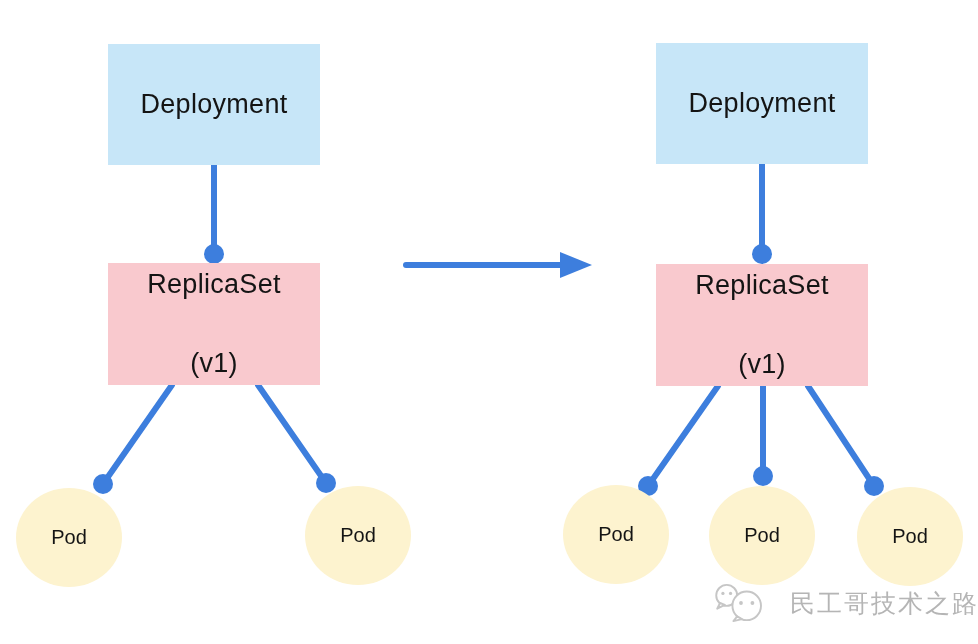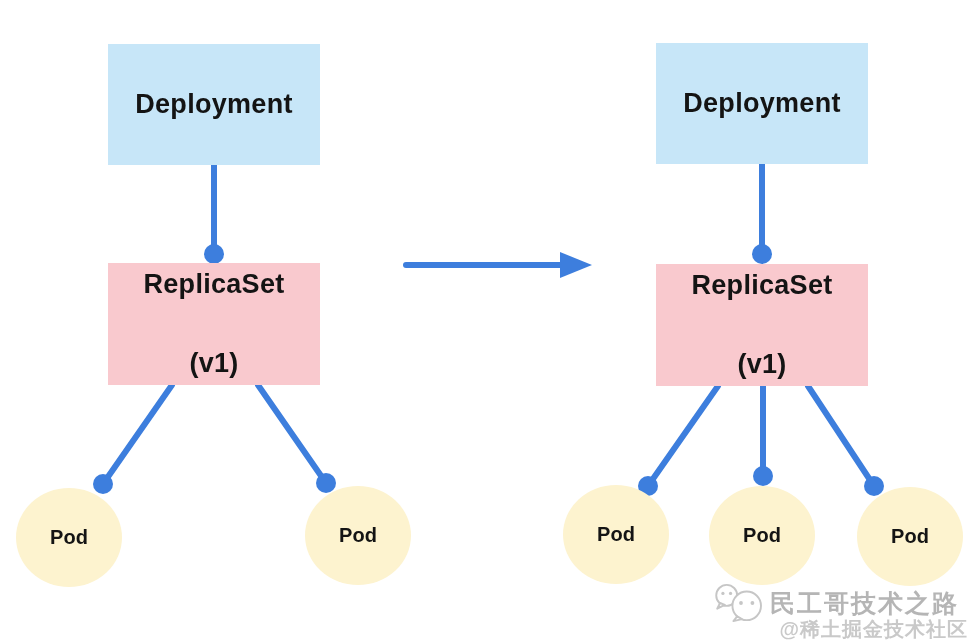--- a/index.html
+++ b/index.html
@@ -15,21 +15,20 @@
   html,body{margin:0;padding:0;}
   body{
     font-family:"Liberation Sans","DejaVu Sans",sans-serif;
     background:#f4f4f4;
   }
   .canvas{
     position:relative;
     width:978px;height:644px;
     background:var(--bg);
     overflow:hidden;
-    font-weight:bold;
   }
   .connector-layer{
     position:absolute;left:0;top:0;width:978px;height:644px;
   }
   .node{
     position:absolute;
     display:flex;align-items:center;justify-content:center;
     text-align:center;
     color:var(--label);
   }
@@ -53,21 +52,21 @@
     font-size:20px;
   }
   .watermark{
     position:absolute;
     left:712px;top:583px;
     width:262px;height:58px;
     color:var(--wm1);
   }
   .wm-row1{
     position:absolute;left:0;top:0;
-    display:flex;align-items:center;gap:0;
+    display:flex;align-items:center;gap:20px;
   }
   .wm-title{
     font-size:25px;
     letter-spacing:2px;
     color:var(--wm1);
     text-shadow:1px 1px 0 rgba(255,255,255,.9);
     white-space:nowrap;
   }
   .wm-subtitle{
     position:absolute;right:6px;top:33px;
@@ -161,16 +160,15 @@
         </g>
         <g style="fill:#c6c6c6;stroke:none;">
           <circle cx="11" cy="11" r="1.7"></circle>
           <circle cx="19" cy="11" r="1.7"></circle>
           <circle cx="30" cy="21" r="2"></circle>
           <circle cx="42" cy="21" r="2"></circle>
         </g>
       </svg>
       <span class="wm-title">民工哥技术之路</span>
     </div>
-    <span class="wm-subtitle">@稀土掘金技术社区</span>
   </div>
 
 </div>
 
 </body></html>

